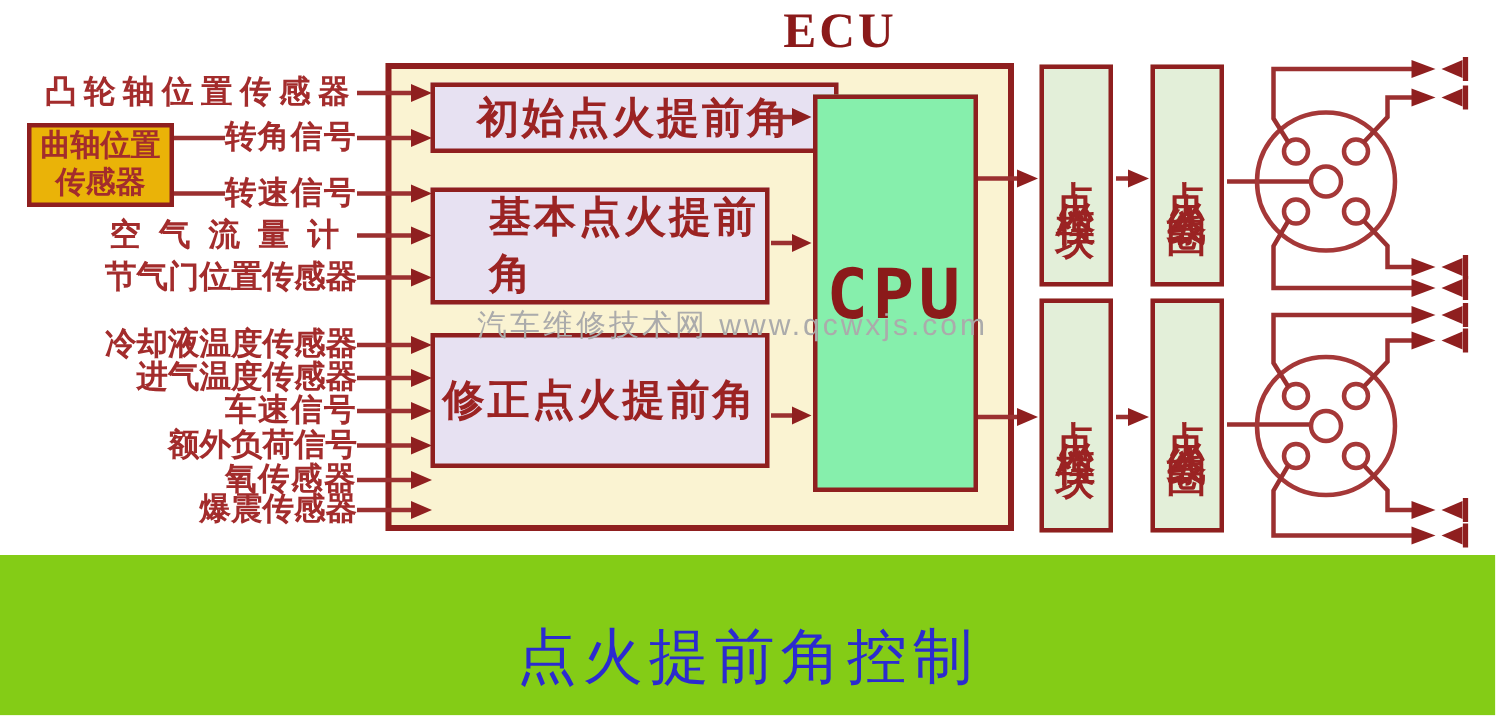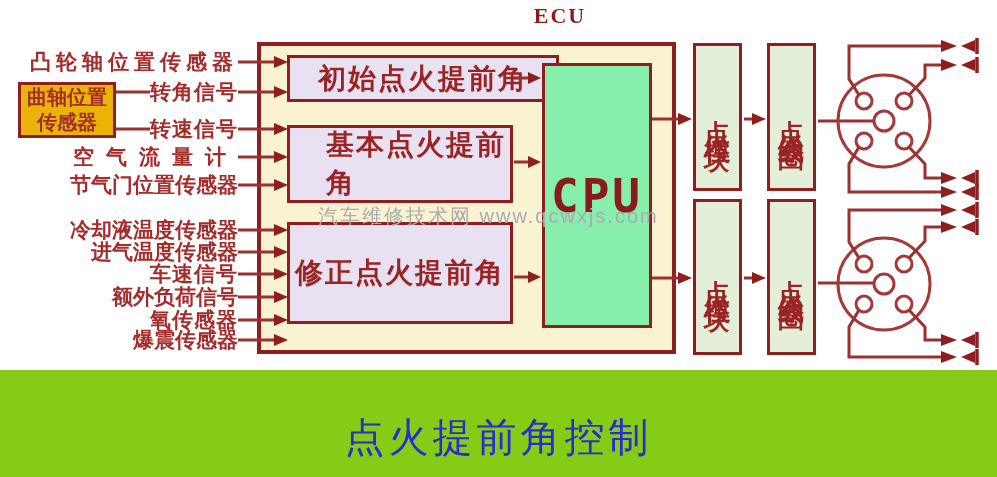--- a/index.html
+++ b/index.html
@@ -5,28 +5,28 @@
   html,body{margin:0;padding:0;background:#ffffff;}
   .stage{
     position:relative;width:997px;height:477px;background:#ffffff;overflow:hidden;
     font-family:"Liberation Sans", sans-serif;
   }
   
   .box{position:absolute;box-sizing:border-box;border:3px solid #8F1F1F;}
   .ecu-outer{left:257px;top:42px;width:419px;height:312px;background:#FAF3D2;border-width:4px;}
   .ecu-title{
     position:absolute;left:505px;top:3px;width:110px;height:38px;
-    font-family:"Liberation Serif", serif;font-weight:bold;font-size:22px;
+    font-family:"Liberation Serif", serif;font-weight:bold;font-size:33px;
     color:#8B1A1A;text-align:center;letter-spacing:2px;
   }
   .lav{background:#E7E1F2;display:flex;align-items:center;justify-content:center;
        color:#9B2323;font-weight:bold;font-size:28px;letter-spacing:2px;}
   .b-init{left:287px;top:55px;width:272px;height:47px;}
   .b-basic{left:287px;top:125px;width:226px;height:78px;padding-left:36px;}
-  .b-corr{left:287px;top:222px;width:226px;height:102px;}
+  .b-corr{left:287px;top:222px;width:226px;height:90px;}
   .cpu{left:542px;top:63px;width:110px;height:265px;background:#86efac;
        display:flex;align-items:center;justify-content:center;
        font-family:"DejaVu Sans Mono", monospace;font-weight:bold;font-size:46px;
        color:#8B1A1A;letter-spacing:3px;}
   .vbox{background:#E3EFD9;display:flex;align-items:center;justify-content:center;}
   .vbox span{
     writing-mode:vertical-rl;text-orientation:upright;
     color:#9B2323;font-weight:bold;font-size:26px;letter-spacing:9px;line-height:1;
   }
   .mod1{left:693px;top:43px;width:49px;height:148px;}

